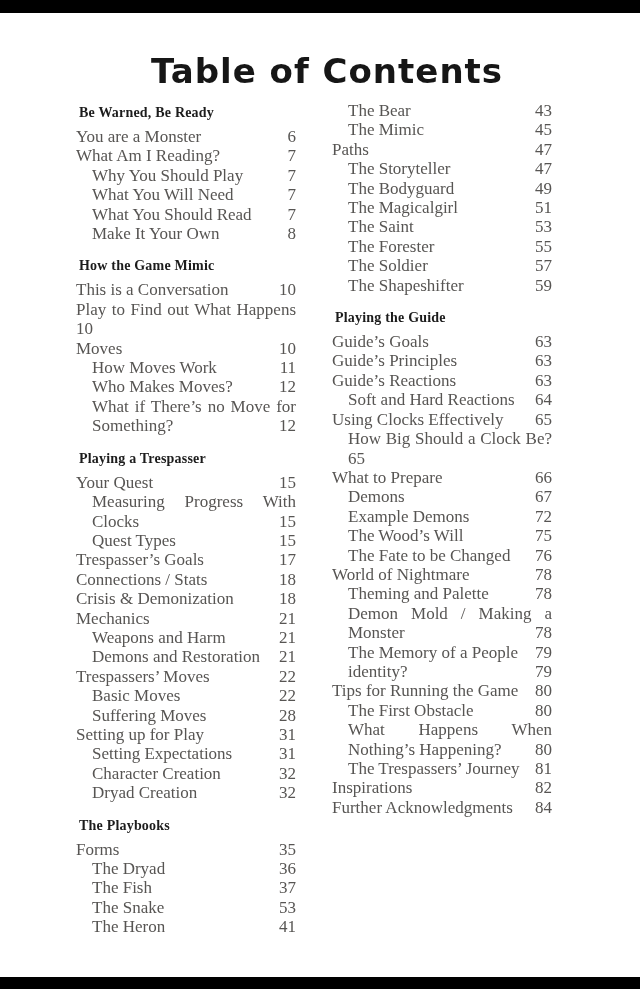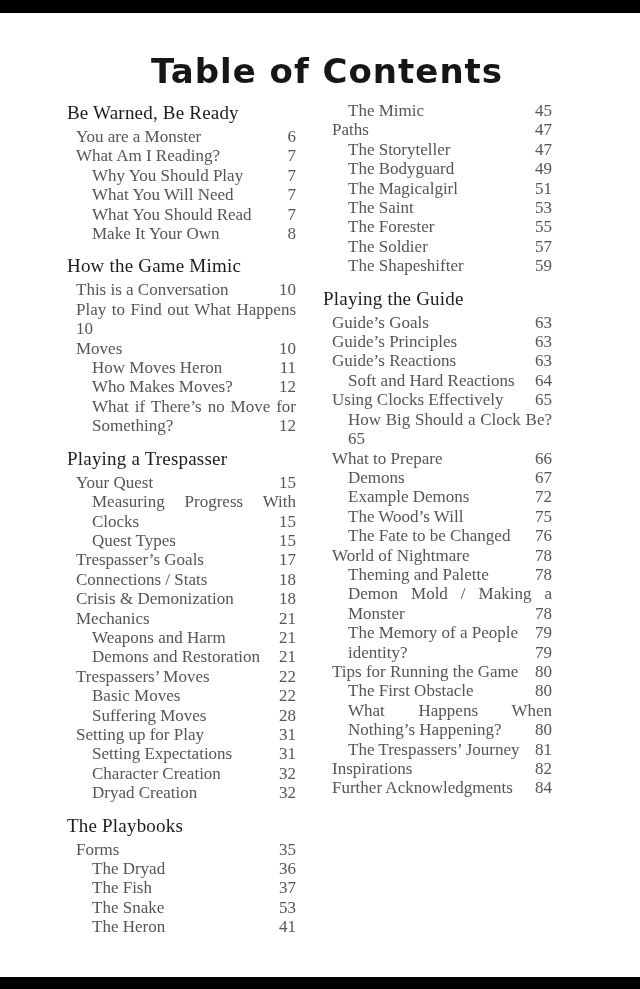--- a/index.html
+++ b/index.html
@@ -14,22 +14,22 @@
     position:absolute;top:44px;left:0;width:640px;margin:7px;
     text-align:center;font-family:"DejaVu Sans", sans-serif;
     font-weight:bold;font-size:34px;letter-spacing:1px;color:#161616;
   }
   .cols{
     position:absolute;left:62px;top:101px;width:490px;
     display:flex;gap:22px;
   }
   .col{width:234px;}
   .heading{
-    font-weight:normal;font-size:19px;line-height:22px;color:#1c1c1c;
-    margin:12px 0 3px 5px;letter-spacing:.2px;
+    font-weight:bold;font-size:14px;line-height:22px;color:#1c1c1c;
+    margin:12px 0 3px 17px;letter-spacing:.2px;
   }
   .col .heading:first-child{margin-top:1px;}
   .entry{color:#575553;font-size:17px;}
   .entry .line{line-height:19.4px;}
   .entry.lvl1{padding-left:14px;}
   .entry.lvl2{padding-left:30px;}
   .line.flex{display:flex;justify-content:space-between;align-items:baseline;}
   .line.flex .lbl{white-space:nowrap;}
   .line.flex .pg{padding-left:6px;}
   .line.just{text-align:justify;text-align-last:justify;}
@@ -91,21 +91,21 @@
           <div class="line">10</div>
         </div>
         <div class="entry lvl1">
           <div class="line flex">
             <span class="lbl">Moves</span>
             <span class="pg">10</span>
           </div>
         </div>
         <div class="entry lvl2">
           <div class="line flex">
-            <span class="lbl">How Moves Heron</span>
+            <span class="lbl">How Moves Work</span>
             <span class="pg">11</span>
           </div>
         </div>
         <div class="entry lvl2">
           <div class="line flex">
             <span class="lbl">Who Makes Moves?</span>
             <span class="pg">12</span>
           </div>
         </div>
         <div class="entry lvl2">
@@ -239,20 +239,26 @@
           </div>
         </div>
         <div class="entry lvl2">
           <div class="line flex">
             <span class="lbl">The Heron</span>
             <span class="pg">41</span>
           </div>
         </div>
       </div>
     <div class="col" id="col-1">
+        <div class="entry lvl2">
+          <div class="line flex">
+            <span class="lbl">The Bear</span>
+            <span class="pg">43</span>
+          </div>
+        </div>
         <div class="entry lvl2">
           <div class="line flex">
             <span class="lbl">The Mimic</span>
             <span class="pg">45</span>
           </div>
         </div>
         <div class="entry lvl1">
           <div class="line flex">
             <span class="lbl">Paths</span>
             <span class="pg">47</span>

